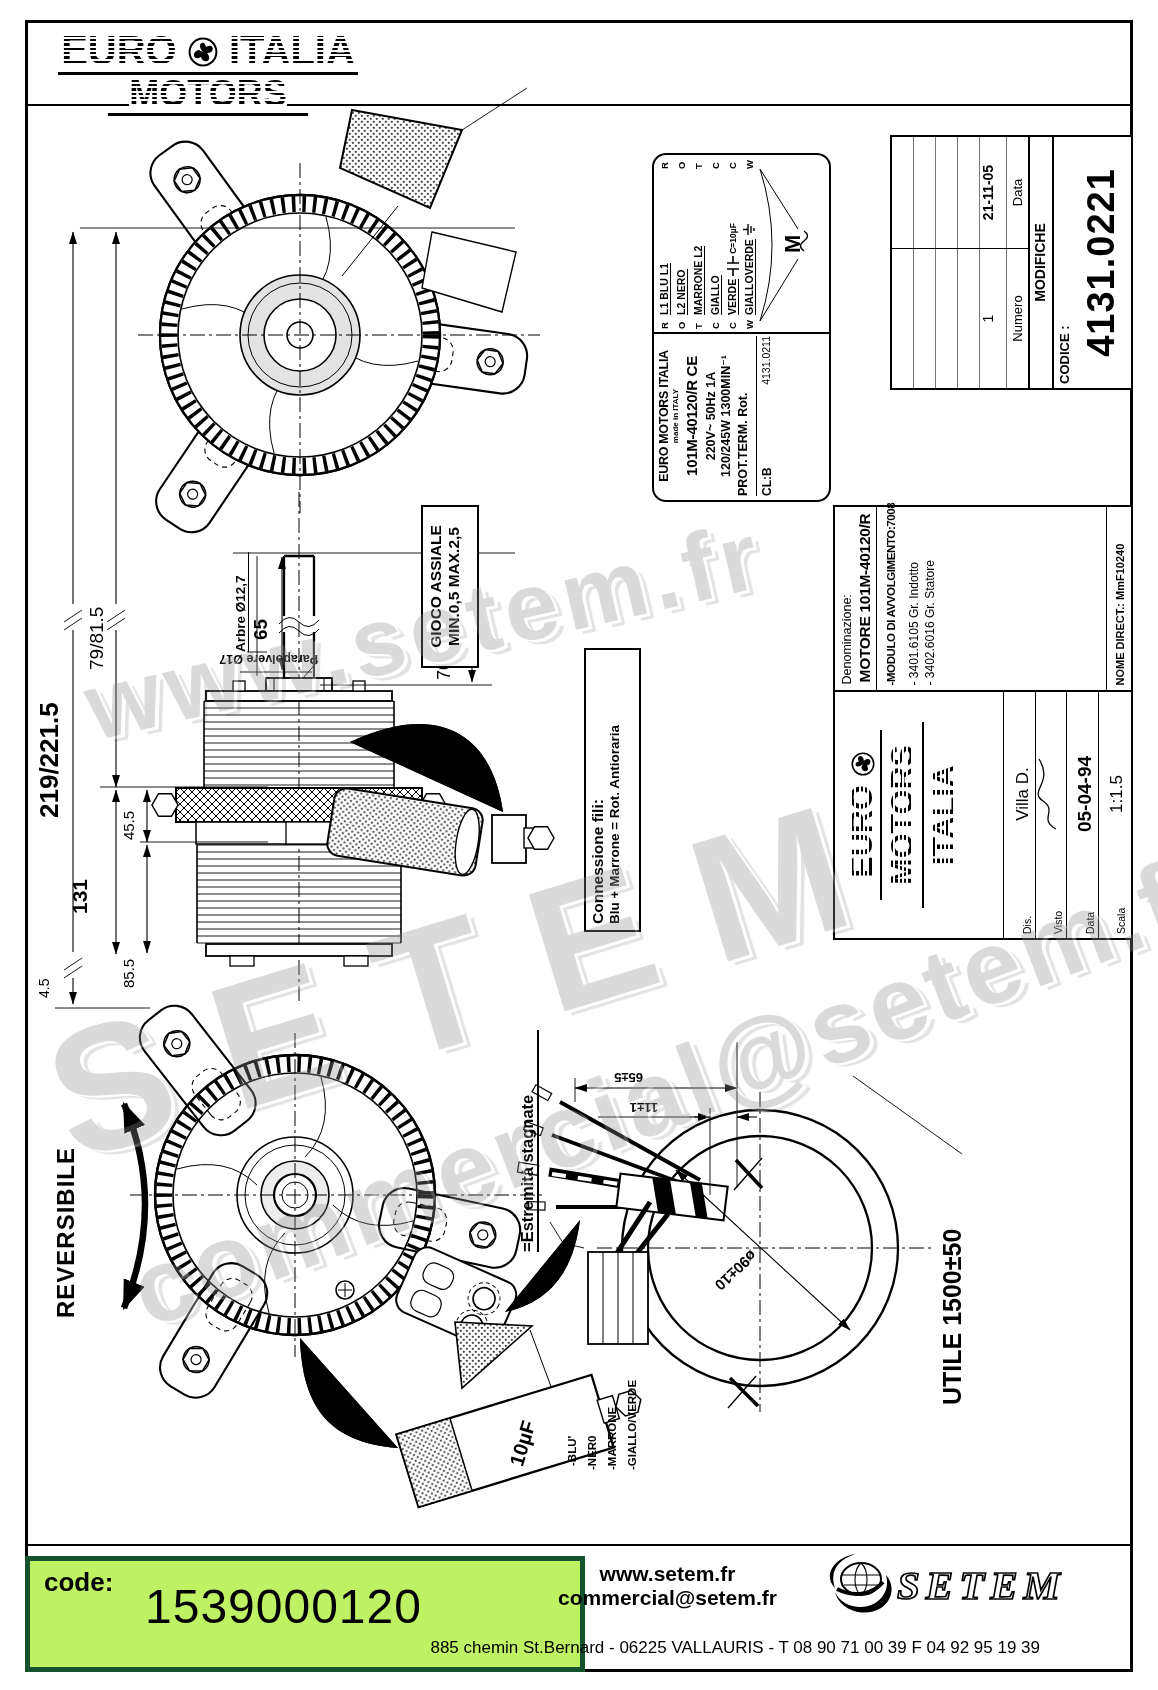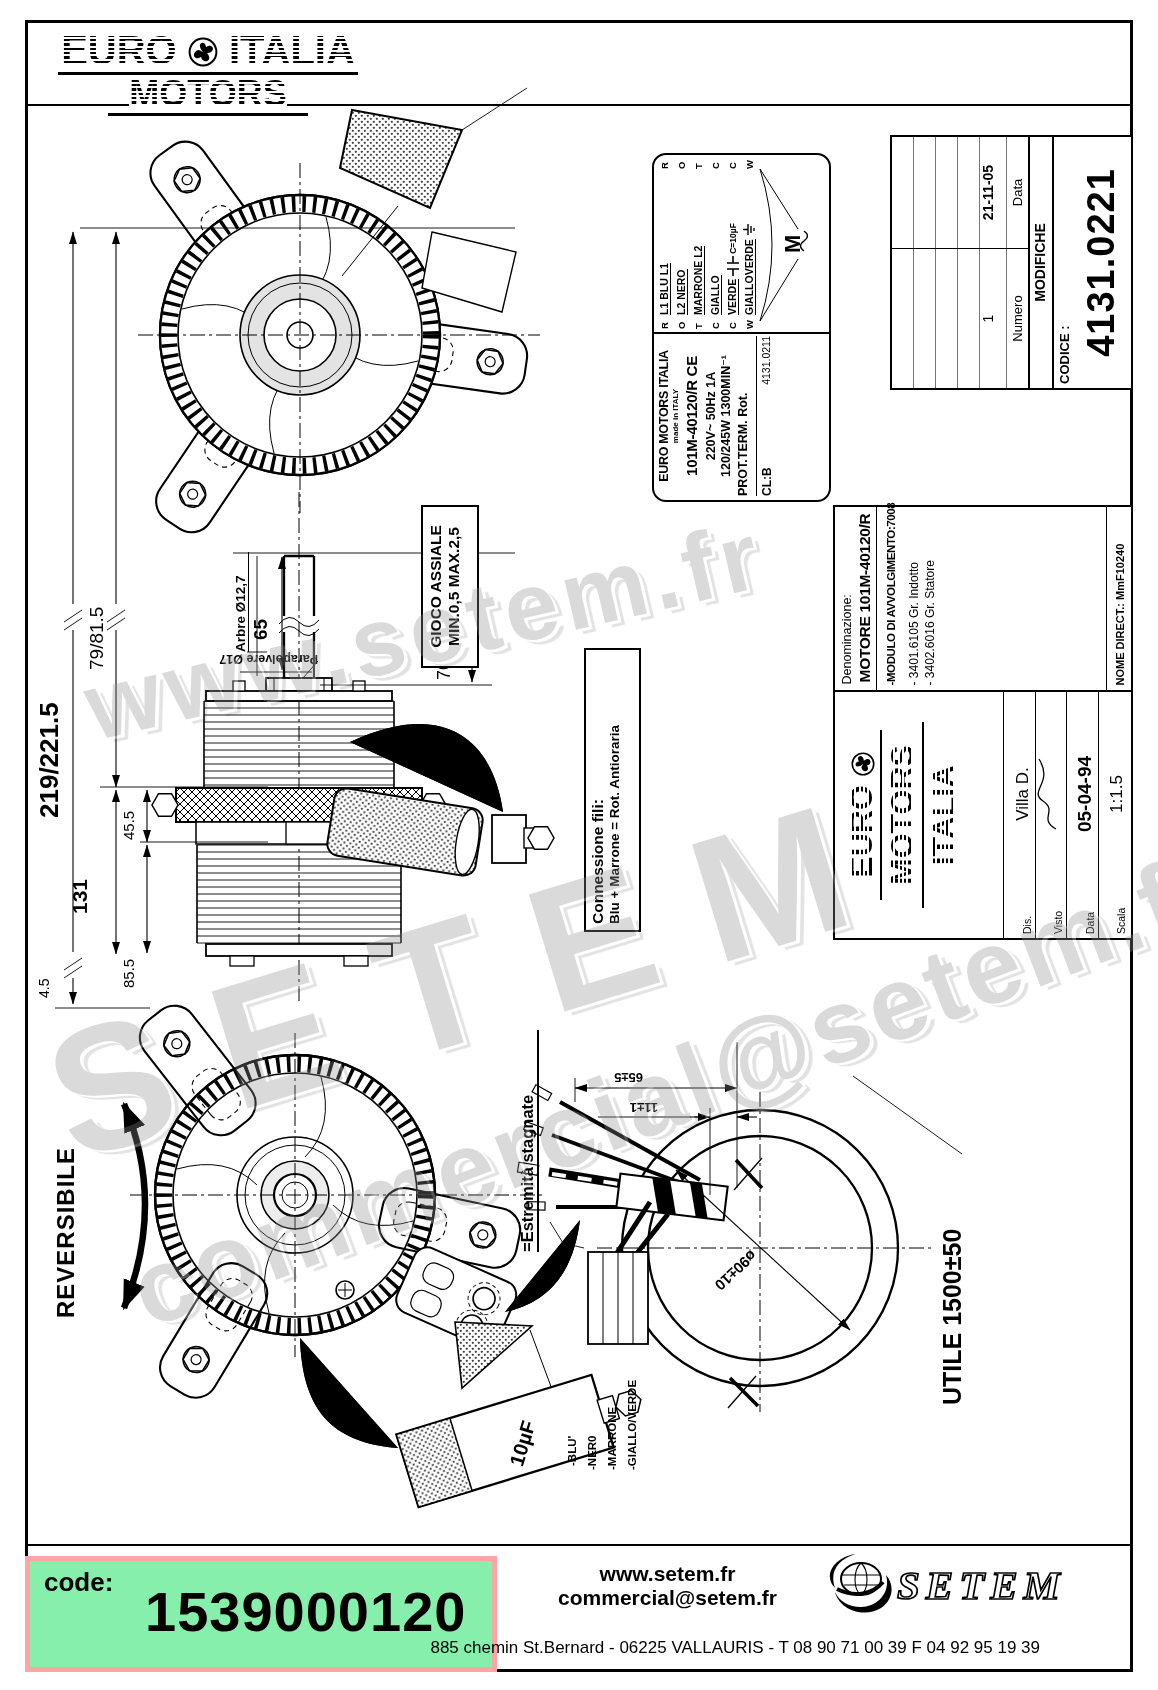--- a/index.html
+++ b/index.html
@@ -462,23 +462,23 @@
   <div class="r90 nowrap txt" style="left:566px;top:1466px;width:112px;font-size:11.5px;font-weight:bold;">-BLU'</div>
   <div class="r90 nowrap txt" style="left:586px;top:1470px;width:112px;font-size:11.5px;font-weight:bold;">-NER0</div>
   <div class="r90 nowrap txt" style="left:606px;top:1470px;width:112px;font-size:11.5px;font-weight:bold;">-MARRONE</div>
   <div class="r90 nowrap txt" style="left:626px;top:1470px;width:118px;font-size:11.5px;font-weight:bold;">-GIALLO/VERDE</div>
   <div class="abs nowrap txt" style="left:500px;top:1432px;font-size:20px;font-weight:bold;transform:rotate(-73deg);">10µF</div>
 
   <div class="wm" style="left:75px;top:655px;font-size:96px;letter-spacing:6px;transform:rotate(-13deg);">www.setem.fr</div>
   <div class="wm" style="left:25px;top:1005px;font-size:178px;letter-spacing:52px;transform:rotate(-17deg);">SETEM</div>
   <div class="wm" style="left:115px;top:1240px;font-size:104px;letter-spacing:4px;transform:rotate(-21deg);">commercial@setem.fr</div>
 
-  <div class="abs" style="left:25px;top:1556px;width:472px;height:116px;border:5px solid #fca5a5;box-sizing:border-box;background:#86efac;z-index:12;">
+  <div class="abs" style="left:25px;top:1556px;width:560px;height:116px;border:5px solid #14532d;box-sizing:border-box;background:#bef264;z-index:12;">
     <span style="position:absolute;left:14px;top:6px;font-size:26px;font-weight:bold;">code:</span>
-    <span style="position:absolute;left:115px;top:18px;font-size:56px;font-weight:700;letter-spacing:1px;text-align:center;">1539000120</span>
+    <span style="position:absolute;left:115px;top:18px;font-size:48px;font-weight:400;letter-spacing:1px;text-align:center;">1539000120</span>
   </div>
   <div class="abs" style="left:545px;top:1562px;width:245px;text-align:center;z-index:12;">
     <div style="font-size:21px;font-weight:bold;">www.setem.fr</div>
     <div style="font-size:21px;font-weight:bold;">commercial@setem.fr</div>
   </div>
   <svg class="abs" width="250" height="66" viewBox="0 0 250 66" style="left:825px;top:1552px;z-index:12;">
     <path d="M30 2 C 8 6, -2 24, 10 36 C 4 18, 14 8, 30 2 Z" fill="#000"></path>
     <path d="M10 40 C 14 57, 38 67, 56 56 C 68 48, 70 33, 61 23 C 66 40, 53 55, 36 55 C 24 55, 14 49, 10 40 Z" fill="#000"></path>
     <ellipse cx="36" cy="27" rx="20" ry="16" fill="#fff" stroke="#000" stroke-width="2"></ellipse>
     <path d="M36 11 C 28 18, 28 37, 36 43 M36 11 C 44 18, 44 37, 36 43 M17 23 H55 M19 33 H53" stroke="#000" stroke-width="1.1" fill="none"></path>

